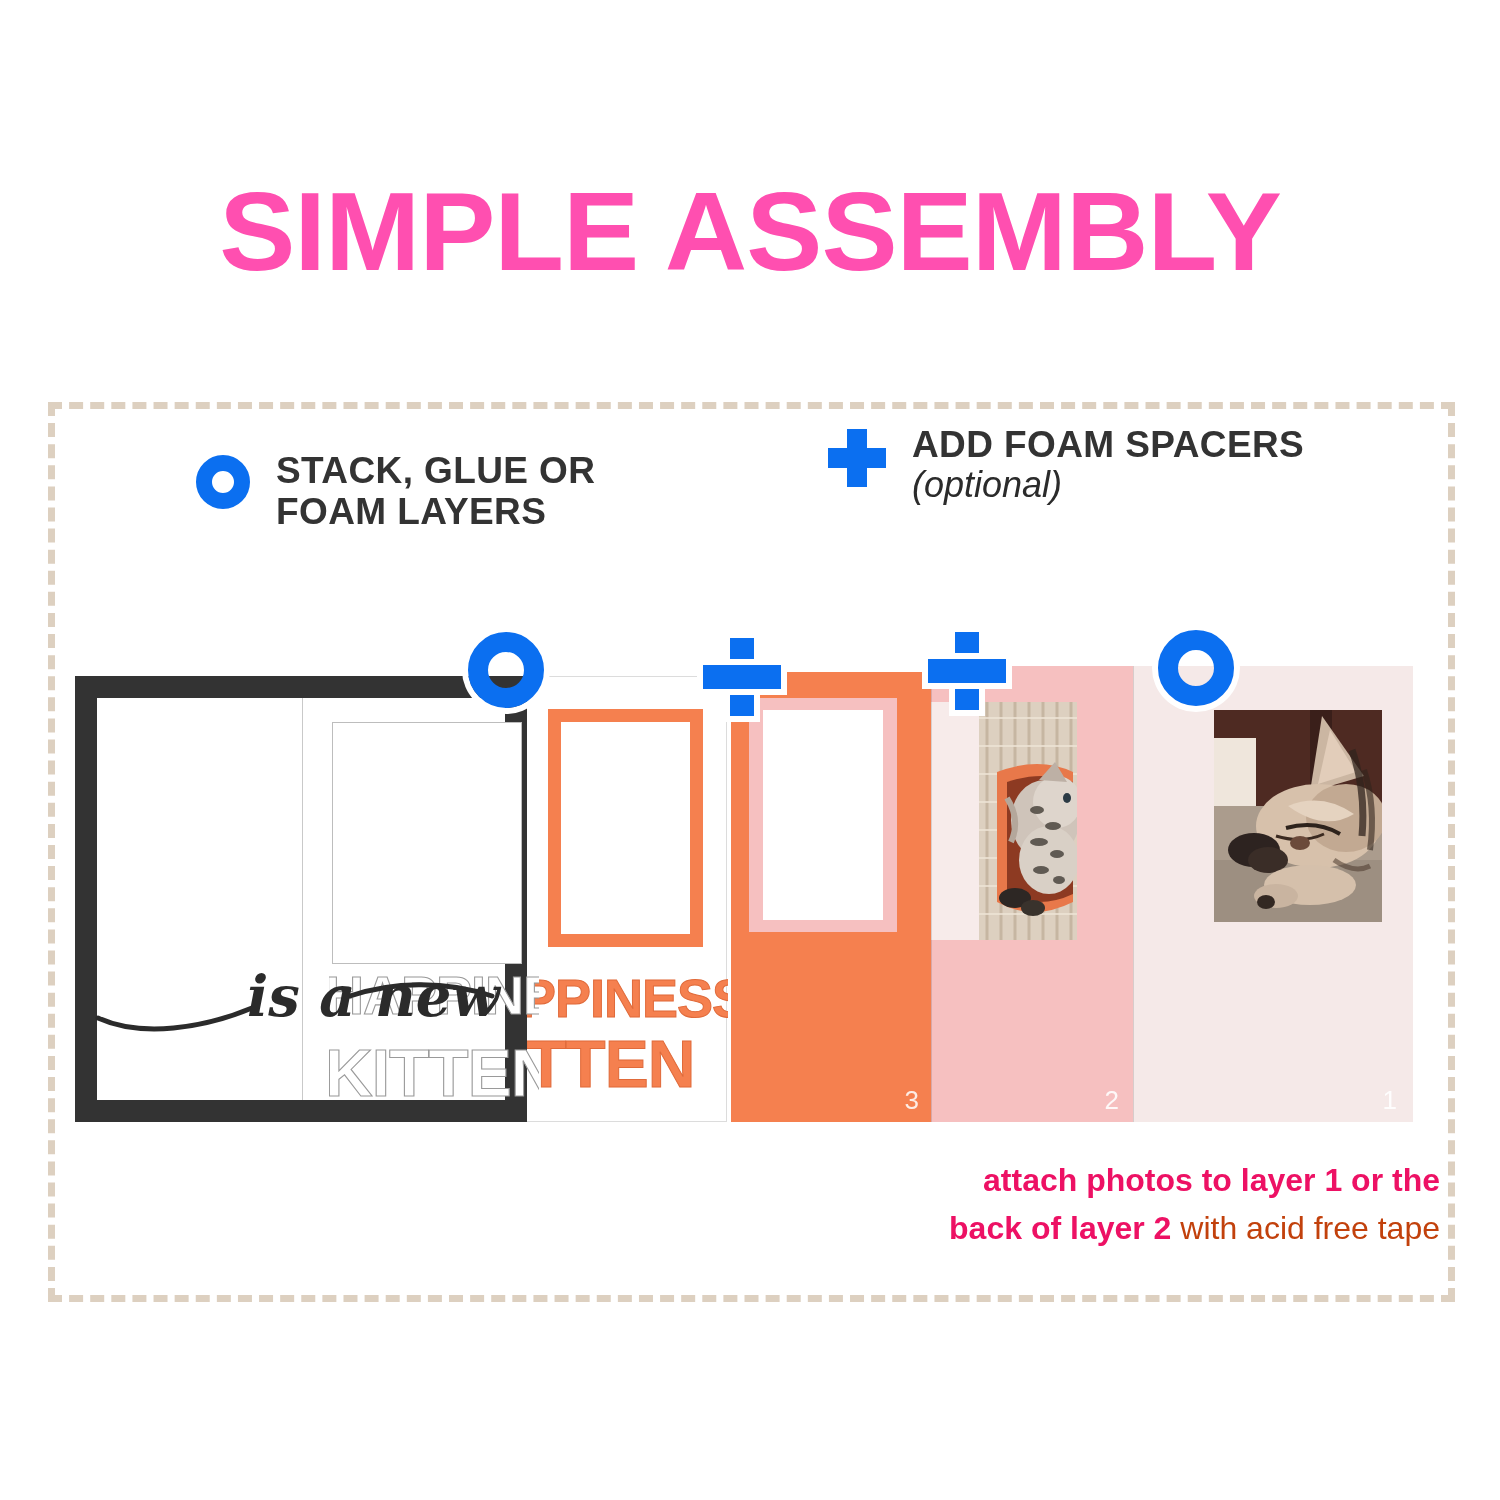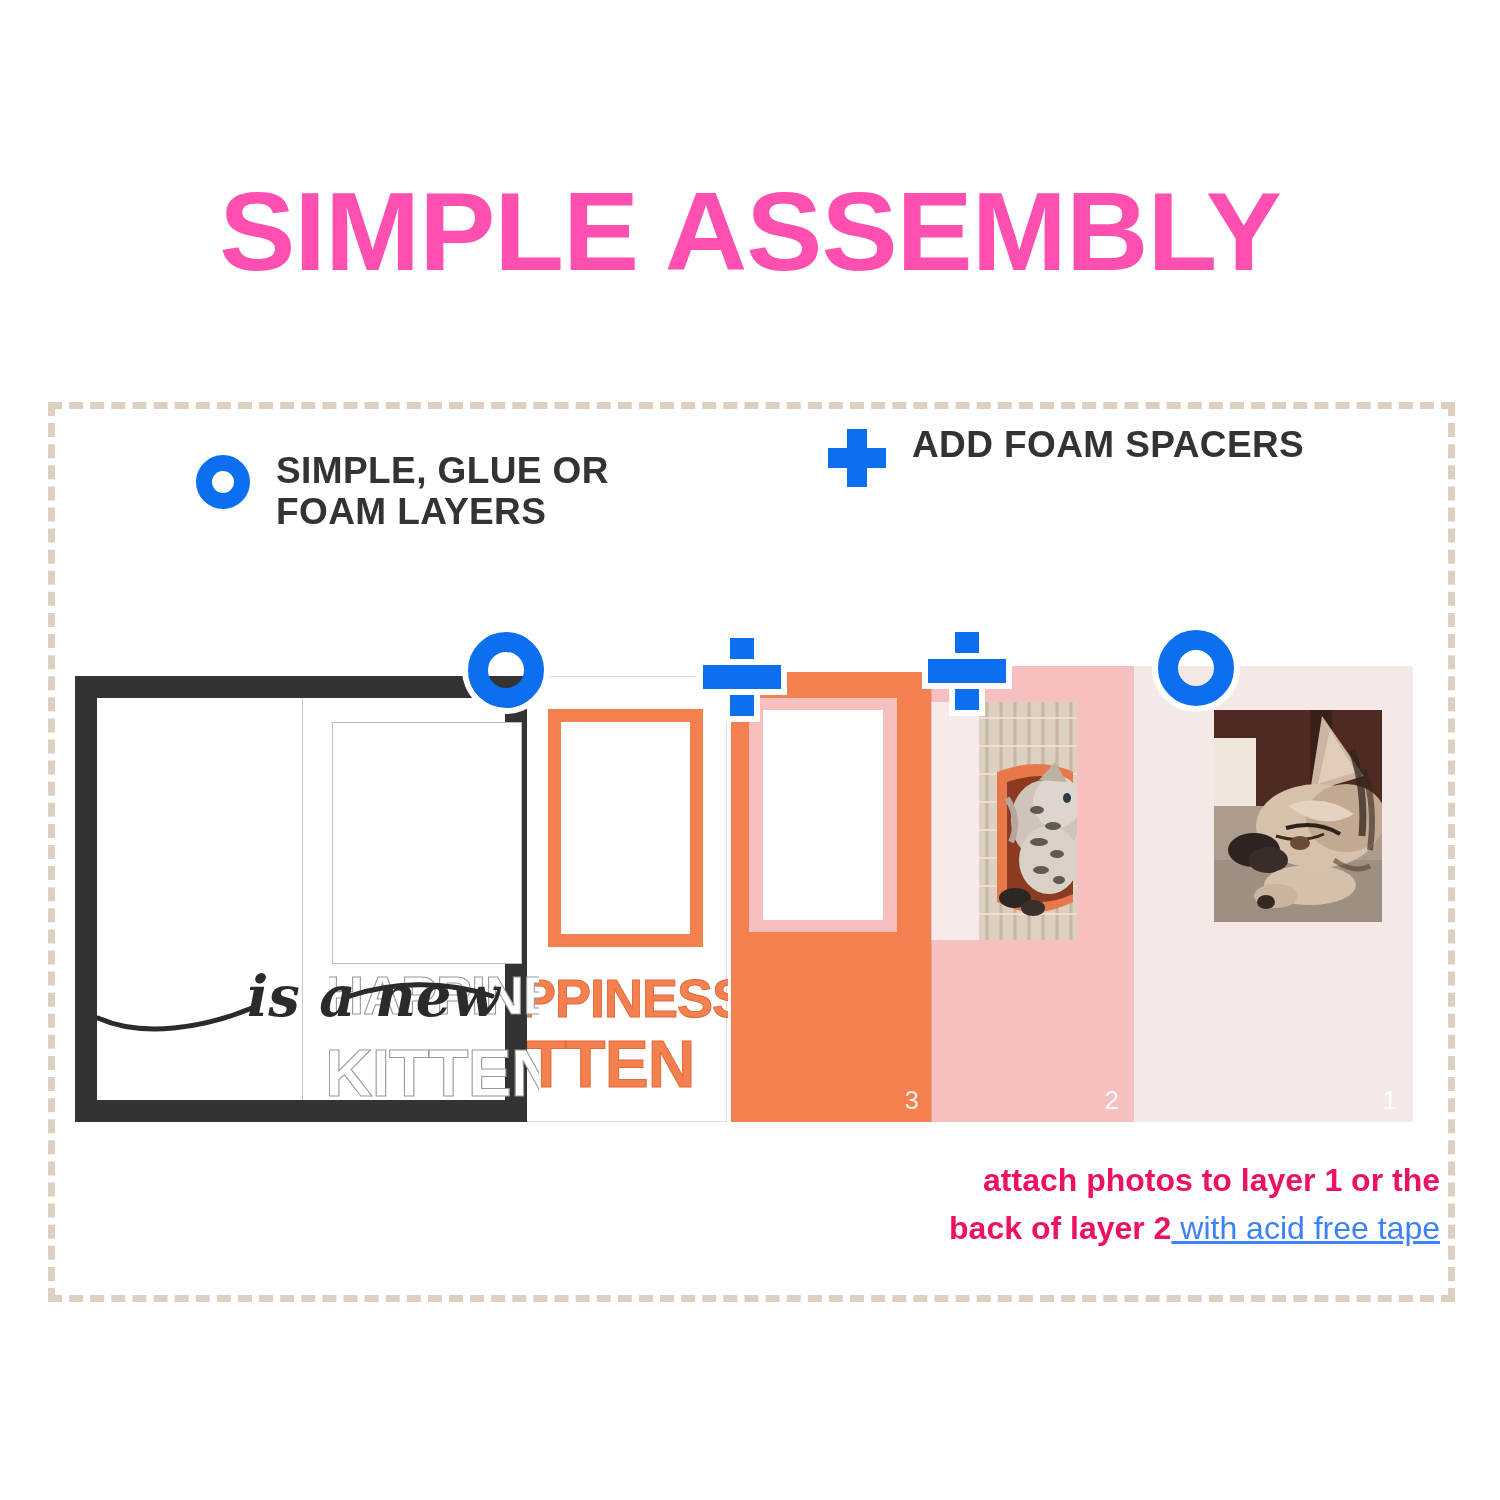--- a/index.html
+++ b/index.html
@@ -98,21 +98,21 @@
   .badge-plus i.h{left:0;top:27px;width:78px;height:24px;}
   #badge-a{left:468px;top:632px;}
   #badge-b{left:703px;top:638px;}
   #badge-c{left:928px;top:632px;}
   #badge-d{left:1158px;top:630px;}
 
   
   #note{position:absolute;right:60px;top:1156px;width:700px;text-align:right;
         font-size:32px;line-height:1.5;color:#333333;}
   #note b{color:#ED1164;font-weight:bold;}
-  #note span.plain{color:#3b82f6;font-weight:normal;text-decoration:underline;}
+  #note span.plain{color:#c2410c;font-weight:normal;}
 
   .swash{fill:none;stroke:#2b2b2b;stroke-width:5;stroke-linecap:round;}
   .outline-text{fill:#ffffff;stroke:#9a9a9a;stroke-width:1.1;
       font-family:"Liberation Sans",sans-serif;font-weight:bold;}
   .orange-text{fill:#F5804F;stroke:#E06A3A;stroke-width:1;
       font-family:"Liberation Sans",sans-serif;font-weight:bold;}
   .script{font-family:"DejaVu Serif",serif;font-style:italic;font-weight:bold;
       fill:#2b2b2b;}
 </style>
 </head>
@@ -120,31 +120,32 @@
 
 <div id="title">SIMPLE ASSEMBLY</div>
 
 <div id="panel"></div>
 
 <div class="legend" id="legend-1">
   <div class="leg-icon">
       <div class="ring"></div>
     </div>
   <div class="leg-text">
-    <div>SIMPLE, GLUE OR</div>
+    <div>STACK, GLUE OR</div>
     <div>FOAM LAYERS</div>
   </div>
 </div>
 
 <div class="legend" id="legend-2">
   <div class="leg-icon">
       <div class="plus"></div>
     </div>
   <div class="leg-text">
     <div>ADD FOAM SPACERS</div>
+    <div class="leg-sub">(optional)</div>
   </div>
 </div>
 
 <div id="stack">
 
   <div class="layer" id="layer1">
     <div id="l1-photo">
       <svg width="168" height="212" viewBox="0 0 168 212" preserveAspectRatio="none">
         <rect width="168" height="212" fill="#b9aa9d"></rect>
         <rect x="0" y="0" width="168" height="96" fill="#4e2a22"></rect>

